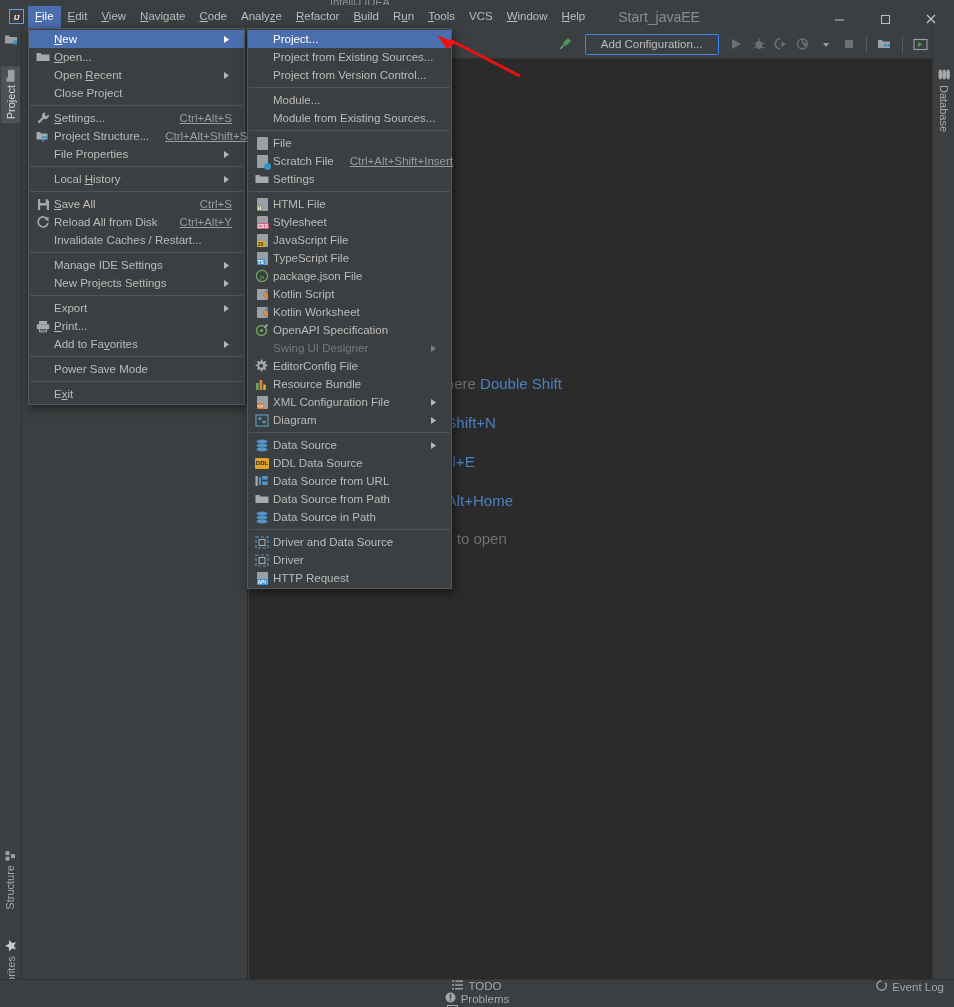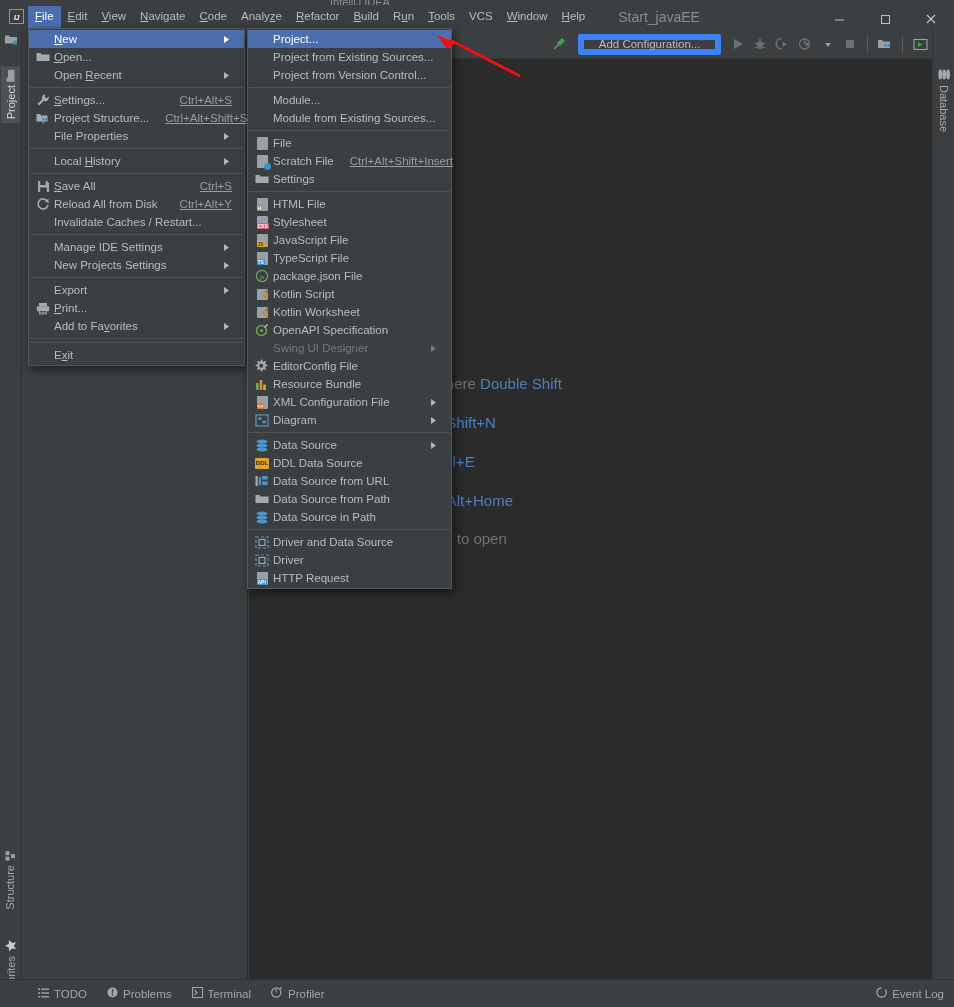--- a/index.html
+++ b/index.html
@@ -63,21 +63,21 @@
     position: absolute; left: 0; top: 30px; width: 954px; height: 28px;
     background: #3c3f41; display: flex; align-items: center;
   }
   .toolbar-spacer { width: 588px; }
   .tb-icon {
     width: 24px; height: 24px; display: flex;
     align-items: center; justify-content: center;
   }
   .add-config {
     height: 21px; min-width: 104px; padding: 0 18px;
-    border: 6px solid #3b82f6; border-radius: 2px;
+    border: 1px solid #3b82f6; border-radius: 2px;
     background: #3c3f41; color: #bbbbbb; font-size: 11.5px;
     display: flex; align-items: center; justify-content: center;
     margin: 0 6px 0 8px; white-space: nowrap;
   }
   .tb-sep { width: 1px; height: 17px; background: #5a5c5c; margin: 0 6px; }
 
   
   .left-strip {
     position: absolute; left: 0; top: 28px; width: 22px; height: 951px;
     background: #3c3f41; border-right: 1px solid #323232;
@@ -187,21 +187,21 @@
   
   .arrow-anno {
     position: absolute; left: 420px; top: 28px; width: 110px; height: 55px;
     z-index: 90; pointer-events: none;
   }
 
   
   .statusbar {
     position: absolute; left: 0; bottom: 0; width: 954px; height: 28px;
     background: #3c3f41; border-top: 1px solid #323232;
-    display: flex; align-items: center;
+    display: flex; align-items: center; flex-direction: column;
   }
   .sb-item {
     display: flex; align-items: center; gap: 5px;
     font-size: 11.5px; color: #a5a7a9; padding: 0 10px; white-space: nowrap;
   }
   .sb-right {
     position: absolute; right: 10px; display: flex; align-items: center; gap: 5px;
     font-size: 11.5px; color: #a5a7a9;
   }
   .sb-gap { width: 28px; }
@@ -422,20 +422,25 @@
     <div class="mi">
       <span class="mi-icon"></span>
       <span class="mi-label">Open <u>R</u>ecent</span>
       <span class="mi-arrow">
         <svg width="7" height="9" viewBox="0 0 7 9">
             <path d="M1 1 L6 4.5 L1 8 Z" fill="#b4b6b8"></path>
           </svg>
       </span>
     </div>
 
+    <div class="mi">
+      <span class="mi-icon"></span>
+      <span class="mi-label">Close Project</span>
+      <span class="mi-arrow"></span>
+    </div>
 
     <div class="mi-sep"></div>
 
     <div class="mi">
       <span class="mi-icon">
         <svg width="14" height="14" viewBox="0 0 14 14">
           <path d="M9.5 1.2 a3.6 3.6 0 0 0 -3.3 5 L1.6 10.8 l1.6 1.6 L7.8 7.8 a3.6 3.6 0 0 0 4.9 -4.5 L10.6 5.4 L8.6 3.4 Z" fill="#a6aaad"></path>
         </svg>
       </span>
       <span class="mi-label"><u>S</u>ettings...</span>
@@ -561,20 +566,25 @@
       <span class="mi-label">Add to Fa<u>v</u>orites</span>
       <span class="mi-arrow">
         <svg width="7" height="9" viewBox="0 0 7 9">
             <path d="M1 1 L6 4.5 L1 8 Z" fill="#b4b6b8"></path>
           </svg>
       </span>
     </div>
 
     <div class="mi-sep"></div>
 
+    <div class="mi">
+      <span class="mi-icon"></span>
+      <span class="mi-label">Power Save Mode</span>
+      <span class="mi-arrow"></span>
+    </div>
 
     <div class="mi-sep"></div>
 
     <div class="mi">
       <span class="mi-icon"></span>
       <span class="mi-label">E<u>x</u>it</span>
       <span class="mi-arrow"></span>
     </div>
   </div>
 

